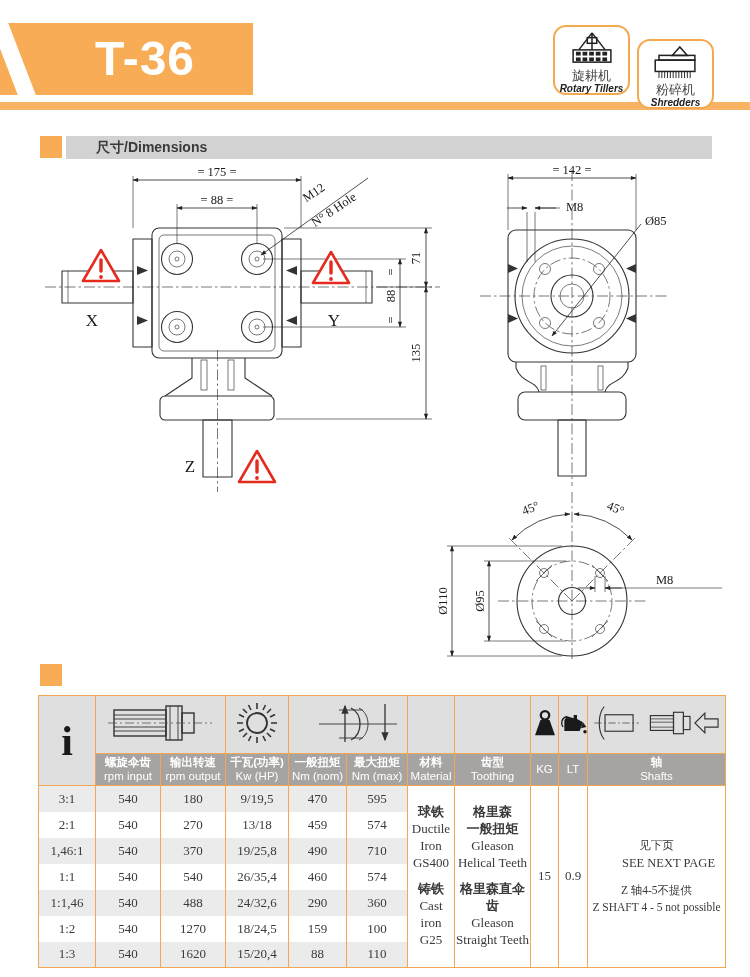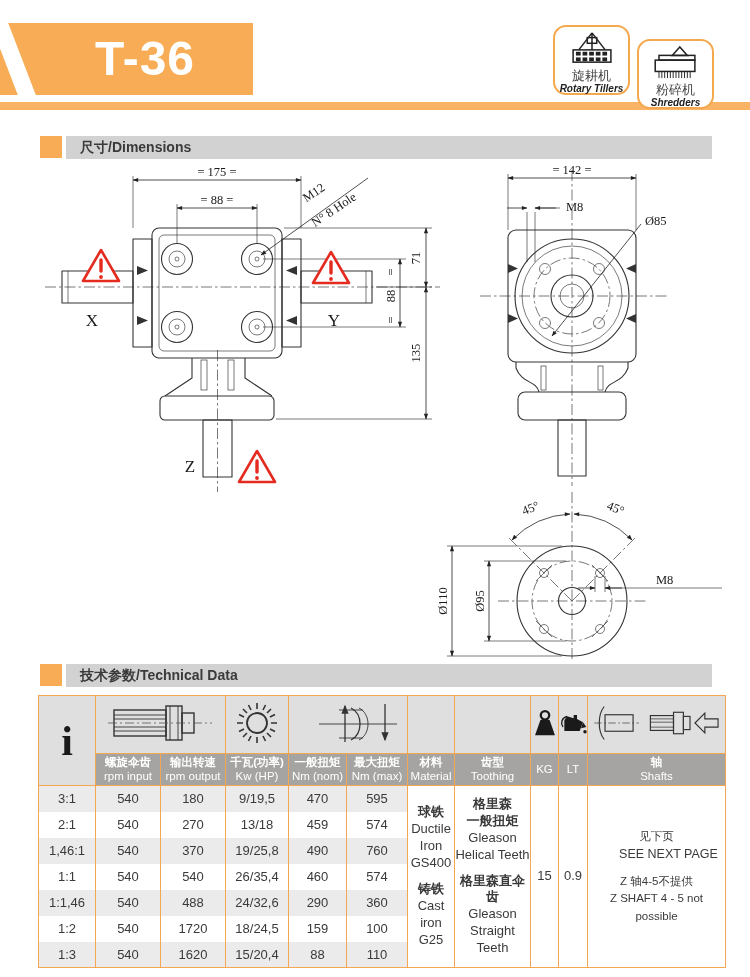--- a/index.html
+++ b/index.html
@@ -17,21 +17,21 @@
   .badge{position:absolute;top:25px;width:77px;height:70px;border:2px solid #F5A94F;
          border-radius:13px;background:#fff;box-sizing:border-box;text-align:center;}
   .badge svg{margin-top:4px;}
   .badge .zh{display:block;font-size:13px;color:#444;line-height:1.1;}
   .badge .en{display:block;font-size:10px;font-weight:bold;font-style:italic;color:#222;line-height:1.2;}
 
   
   .section{position:absolute;left:0;width:750px;height:23px;}
   .section .sq{position:absolute;left:40px;top:0;width:22px;height:22px;background:#F8AC55;}
   .section .bar{position:absolute;left:66px;top:0;width:646px;height:23px;background:#D2D2D2;
-                line-height:23px;padding-left:14px;box-sizing:border-box;
+                line-height:23px;padding-left:30px;box-sizing:border-box;
                 font-size:14px;font-weight:bold;color:#3a3a3a;}
   #sec-dim{top:136px;} #sec-tech{top:664px;}
 
   
   #drawings{position:absolute;left:0;top:160px;width:750px;height:500px;}
   .ln{fill:none;stroke:#333;stroke-width:1.1;stroke-linejoin:round;}
   .tn{fill:none;stroke:#333;stroke-width:0.65;}
   .cl{fill:none;stroke:#555;stroke-width:0.8;stroke-dasharray:11 3 2.5 3;}
   .dm{fill:none;stroke:#222;stroke-width:0.8;}
   .hz{fill:#333;}
@@ -46,21 +46,21 @@
   #ttable th,#ttable td{border-left:1px solid #F3A753;border-right:1px solid #F3A753;
           padding:0;text-align:center;vertical-align:middle;}
   #ttable{border:1px solid #F3A753;}
   tr.icon-row th{background:#DFDFDF;height:57px;border-bottom:1px solid #F3A753;}
   tr.label-row th{background:#A5A4A2;height:31px;border-bottom:1px solid #F3A753;
           color:#fff;font-weight:bold;font-size:11.5px;line-height:1.2;}
   tr.label-row .en{font-weight:normal;}
   td.i-cell{background:#DFDFDF;font-family:"Liberation Serif",serif;font-weight:bold;
           font-size:42px;color:#1a1a1a;border-bottom:1px solid #F3A753;}
   tbody.data tr{height:26px;}
-  tbody.data td{font-size:13px;color:#3a3a3a;}
+  tbody.data td{font-size:13px;color:#3a3a3a;font-family:Liberation Serif, serif;}
   tbody.data tr:nth-child(odd) td{background:#EBEBEB;}
   tbody.data td.merged{background:#fff !important;font-size:13px;line-height:1.3;}
   .zh-b{font-weight:bold;}
   .gap{display:block;height:9px;}
   td.shafts-cell{font-size:11.5px !important;line-height:1.5 !important;}
   td.shafts-cell .seenext{font-size:12.5px;margin-left:24px;}
 </style>
 </head>
 <body>
 
@@ -299,21 +299,20 @@
         <line class="dm" x1="578" y1="588" x2="595" y2="588" marker-end="url(#ar)"></line>
         <line class="dm" x1="622" y1="588" x2="605" y2="588" marker-end="url(#ar)"></line>
         <path class="tn" d="M605,588 H722"></path>
         <text class="dt" x="656" y="584">M8</text>
       </g>
     </g>
   </svg>
 
   <div id="sec-tech" class="section">
     <div class="sq"></div>
-    <div class="bar">技术参数/Technical Data</div>
   </div>
 
   <table id="ttable">
     <colgroup>
       <col style="width:57px">
         <col style="width:65px">
         <col style="width:65px">
         <col style="width:63px">
       <col style="width:58px">
         <col style="width:61px">
@@ -451,42 +450,42 @@
         <td>13/18</td>
         <td>459</td>
         <td>574</td>
       </tr>
       <tr>
         <td>1,46:1</td>
         <td>540</td>
         <td>370</td>
         <td>19/25,8</td>
         <td>490</td>
-        <td>760</td>
+        <td>710</td>
       </tr>
       <tr>
         <td>1:1</td>
         <td>540</td>
         <td>540</td>
         <td>26/35,4</td>
         <td>460</td>
         <td>574</td>
       </tr>
       <tr>
         <td>1:1,46</td>
         <td>540</td>
         <td>488</td>
         <td>24/32,6</td>
         <td>290</td>
         <td>360</td>
       </tr>
       <tr>
         <td>1:2</td>
         <td>540</td>
-        <td>1720</td>
+        <td>1270</td>
         <td>18/24,5</td>
         <td>159</td>
         <td>100</td>
       </tr>
       <tr>
         <td>1:3</td>
         <td>540</td>
         <td>1620</td>
         <td>15/20,4</td>
         <td>88</td>

